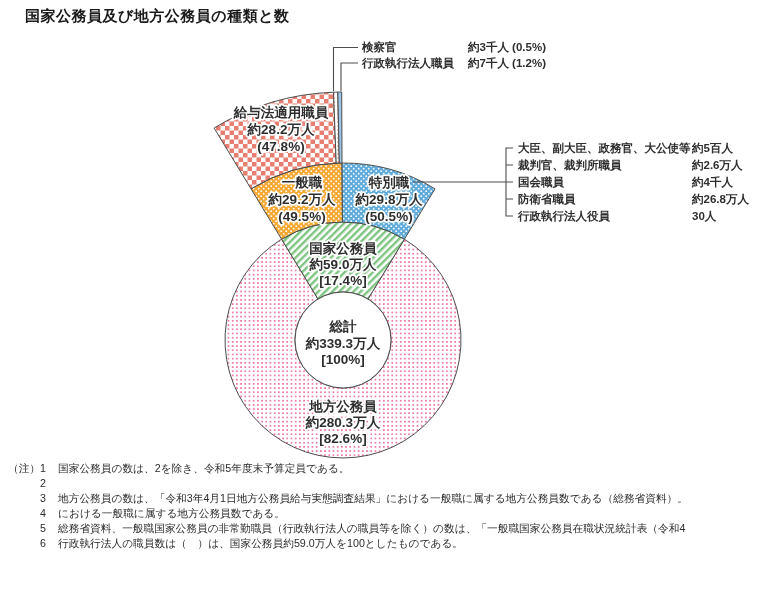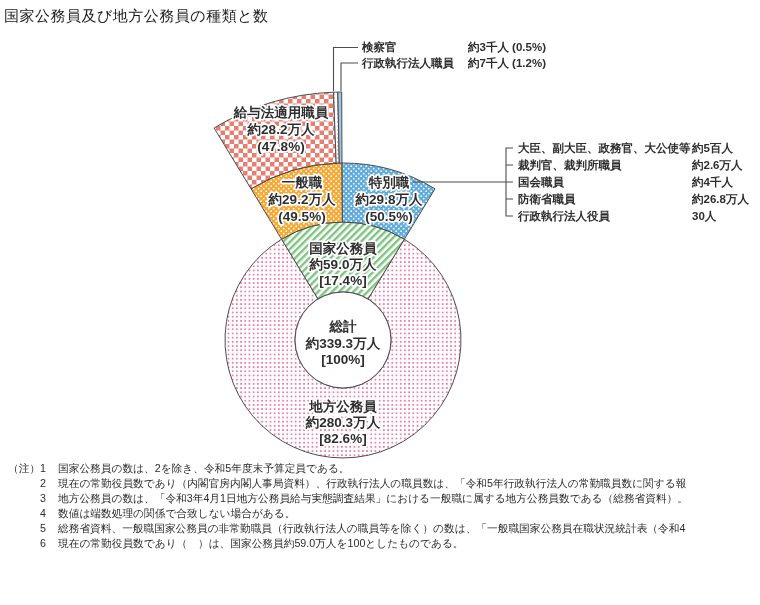--- a/index.html
+++ b/index.html
@@ -1,18 +1,18 @@
 <!DOCTYPE html>
 <html><head>
 <meta charset="utf-8">
 <style>
   html,body{margin:0;padding:0;background:#fff;}
   body{width:760px;height:605px;position:relative;overflow:hidden;
        font-family:"Liberation Sans",sans-serif;color:#2b2b2b;}
-  .title{position:absolute;left:4px;top:7px;font-size:15px;font-weight:normal;
+  .title{position:absolute;left:25px;top:7px;font-size:15px;font-weight:bold;
          color:#1a1a1a;letter-spacing:.5px;}
   svg{position:absolute;left:0;top:0;}
   svg text{font-family:"Liberation Sans",sans-serif;}
   .seg{stroke:#4d4d4d;stroke-width:1;stroke-linejoin:round;}
   .leader{fill:none;stroke:#4d4d4d;stroke-width:1.1;}
   .seg-label{font-size:13.5px;font-weight:bold;fill:#2e2e2e;text-anchor:middle;
              stroke:#fff;stroke-width:3.5px;paint-order:stroke;stroke-linejoin:round;}
   .callout-label{font-size:11.5px;font-weight:bold;fill:#2e2e2e;}
   .notes{position:absolute;left:8px;top:461px;right:2px;font-size:10.7px;
          line-height:15px;color:#2b2b2b;}
@@ -120,44 +120,43 @@
     <span class="note-prefix">（注）</span>
     <span class="note-num">1</span>
     <div class="note-text">
       <div>国家公務員の数は、2を除き、令和5年度末予算定員である。</div>
     </div>
   </div>
   <div class="note-row">
     <span class="note-prefix"></span>
     <span class="note-num">2</span>
     <div class="note-text">
-      <div>現在の常勤役員数であり（内閣官房内閣人事局資料）、行政執行法人の職員数は、「令和5年行政執行法人の常勤職員数に関する報</div>
     </div>
   </div>
   <div class="note-row">
     <span class="note-prefix"></span>
     <span class="note-num">3</span>
     <div class="note-text">
       <div>地方公務員の数は、「令和3年4月1日地方公務員給与実態調査結果」における一般職に属する地方公務員数である（総務省資料）。</div>
     </div>
   </div>
   <div class="note-row">
     <span class="note-prefix"></span>
     <span class="note-num">4</span>
     <div class="note-text">
-      <div>数値は端数処理の関係で合致しない場合がある。</div>
+      <div>における一般職に属する地方公務員数である。</div>
     </div>
   </div>
   <div class="note-row">
     <span class="note-prefix"></span>
     <span class="note-num">5</span>
     <div class="note-text">
       <div>総務省資料、一般職国家公務員の非常勤職員（行政執行法人の職員等を除く）の数は、「一般職国家公務員在職状況統計表（令和4</div>
     </div>
   </div>
   <div class="note-row">
     <span class="note-prefix"></span>
     <span class="note-num">6</span>
     <div class="note-text">
-      <div>現在の常勤役員数であり（　）は、国家公務員約59.0万人を100としたものである。</div>
+      <div>行政執行法人の職員数は（　）は、国家公務員約59.0万人を100としたものである。</div>
     </div>
   </div>
 </div>
 
 </body></html>

